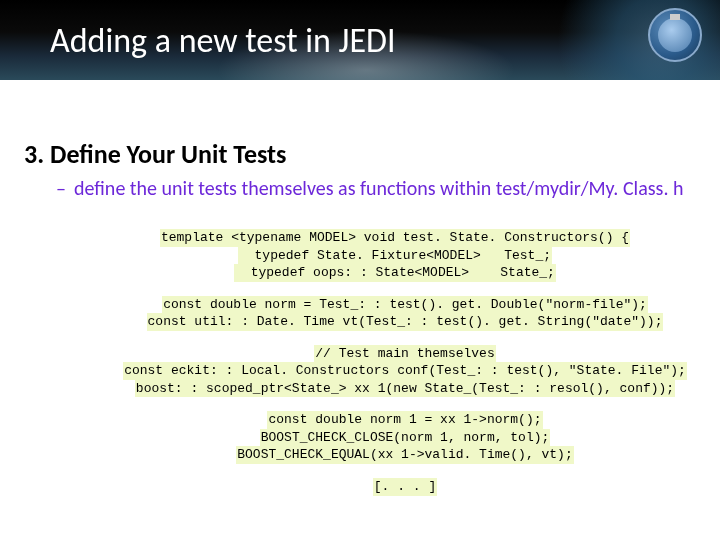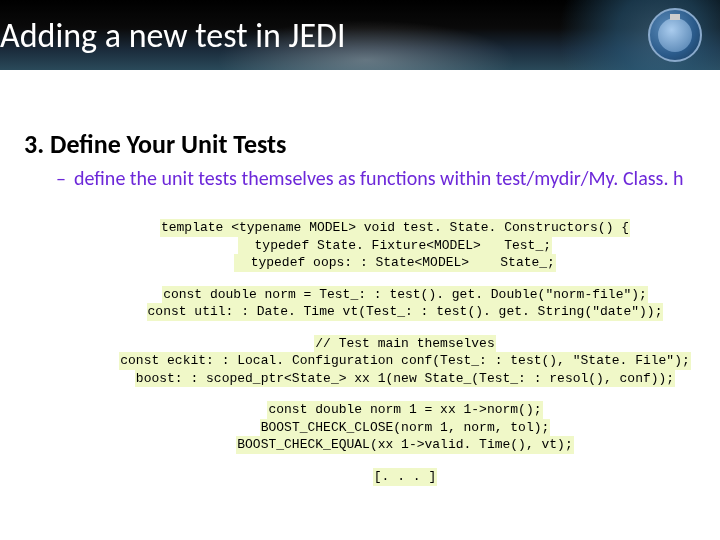--- a/index.html
+++ b/index.html
@@ -5,25 +5,26 @@
   * { margin: 0; padding: 0; box-sizing: border-box; }
   body {
     width: 720px;
     height: 540px;
     font-family: Calibri, Arial, sans-serif;
     background: #fff;
     overflow: hidden;
     position: relative;
   }
   .header {
-    height: 70px;
+    height: 80px;
     background: linear-gradient(to bottom, #000 0%, #0a0a0a 40%, #1a2a3a 70%, #2a4a5a 100%);
     position: relative;
     display: flex;
     align-items: center;
+    padding-left: 50px;
     overflow: hidden;
   }
   .header::before {
     content: "";
     position: absolute;
     top: 0; right: 0; bottom: 0; width: 200px;
     background: radial-gradient(circle at 70% 50%, #4a7a9a 0%, #2a5a7a 30%, transparent 70%);
     opacity: 0.6;
   }
   .header::after {
@@ -144,21 +145,21 @@
       <div><span class="code-line">  typedef oops: : State&lt;MODEL&gt;    State_;</span></div>
     </div>
 
     <div class="code-block indent1">
       <div><span class="code-line">const double norm = Test_: : test(). get. Double("norm-file");</span></div>
       <div><span class="code-line">const util: : Date. Time vt(Test_: : test(). get. String("date"));</span></div>
     </div>
 
     <div class="code-block indent1">
       <div><span class="code-line">// Test main themselves</span></div>
-      <div><span class="code-line">const eckit: : Local. Configuration conf(Test_: : test(), "State. File");</span></div>
+      <div><span class="code-line">const eckit: : Local. Constructors conf(Test_: : test(), "State. File");</span></div>
       <div><span class="code-line">boost: : scoped_ptr&lt;State_&gt; xx 1(new State_(Test_: : resol(), conf));</span></div>
     </div>
 
     <div class="code-block indent1">
       <div><span class="code-line">const double norm 1 = xx 1-&gt;norm();</span></div>
       <div><span class="code-line">BOOST_CHECK_CLOSE(norm 1, norm, tol);</span></div>
       <div><span class="code-line">BOOST_CHECK_EQUAL(xx 1-&gt;valid. Time(), vt);</span></div>
     </div>
 
     <div class="code-block indent1">

